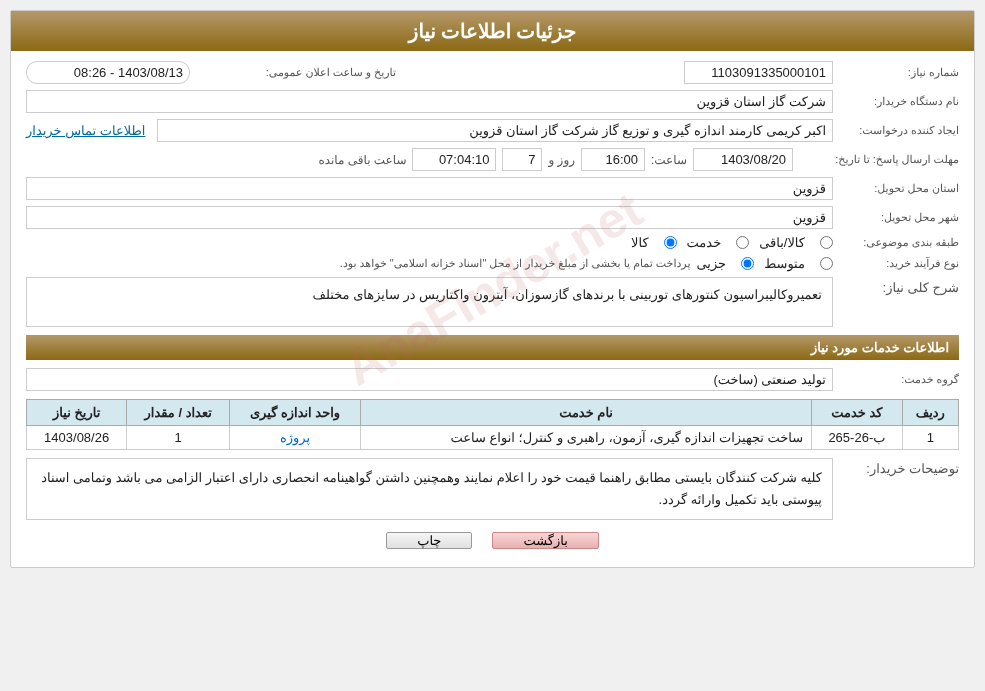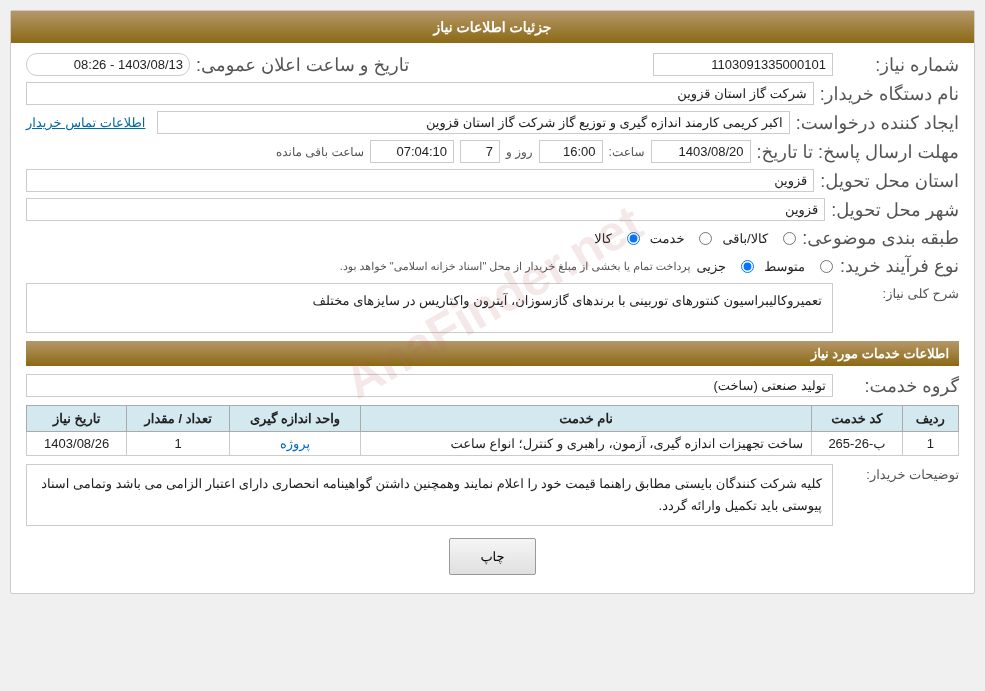--- a/index.html
+++ b/index.html
@@ -19,48 +19,49 @@
     .main-card {
       background: #fff;
       border: 1px solid #ccc;
       border-radius: 2px;
     }
     .card-header {
       background: linear-gradient(to bottom, #b5986a, #8b6914);
       color: #fff;
       text-align: center;
       padding: 8px 16px;
-      font-size: 14px;
+      font-size: 20px;
       font-weight: bold;
+      font-family: Liberation Serif, serif;
     }
     .card-body {
       padding: 10px 15px;
     }
     .info-row {
       display: flex;
       align-items: center;
       margin-bottom: 6px;
       gap: 6px;
     }
     .label {
       color: #555;
       white-space: nowrap;
       min-width: 120px;
       text-align: right;
-      font-size: 18px;
+      font-size: 11px;
     }
     .field-box {
       border: 1px solid #ccc;
       background: #fff;
       padding: 3px 6px;
       min-height: 22px;
       font-size: 13px;
       direction: rtl;
     }
-    .field-medium { width: 180px; }
+    .field-medium { width: 149px; }
     .field-small { width: 100px; }
     .blue-link {
       color: #0369a1;
       text-decoration: underline;
       cursor: pointer;
       font-size: 13px;
     }
     .radio-group {
       display: flex;
       align-items: center;
@@ -114,21 +115,21 @@
       min-height: 60px;
     }
     .bottom-buttons {
       display: flex;
       justify-content: center;
       gap: 20px;
       margin-top: 12px;
       margin-bottom: 8px;
     }
     .btn {
-      padding: 10px 30px;
+      padding: 0 30px;
       font-size: 13px;
       font-family: Tahoma, Arial, sans-serif;
       cursor: pointer;
       border: 1px solid #999;
       background: linear-gradient(to bottom, #f5f5f5, #e0e0e0);
       border-radius: 2px;
     }
     .btn-print {
       background: linear-gradient(to bottom, #f5f5f5, #e0e0e0);
     }
@@ -304,18 +305,19 @@
             </tbody>
         </table>
       </div>
 
       <div class="row-label-pair" style="margin-top:8px;">
         <span class="label-right">توضیحات خریدار:</span>
         <div class="note-box flex-fill">کلیه شرکت کنندگان بایستی مطابق راهنما قیمت خود را اعلام نمایند وهمچنین داشتن گواهینامه انحصاری دارای اعتبار الزامی می باشد وتمامی اسناد پیوستی باید تکمیل وارائه گردد.</div>
       </div>
 
       <div class="bottom-buttons">
+        <button class="btn btn-back">بازگشت</button>
         <button class="btn btn-print">چاپ</button>
       </div>
 
     </div>
   </div>
 </div>
 
 </body></html>

